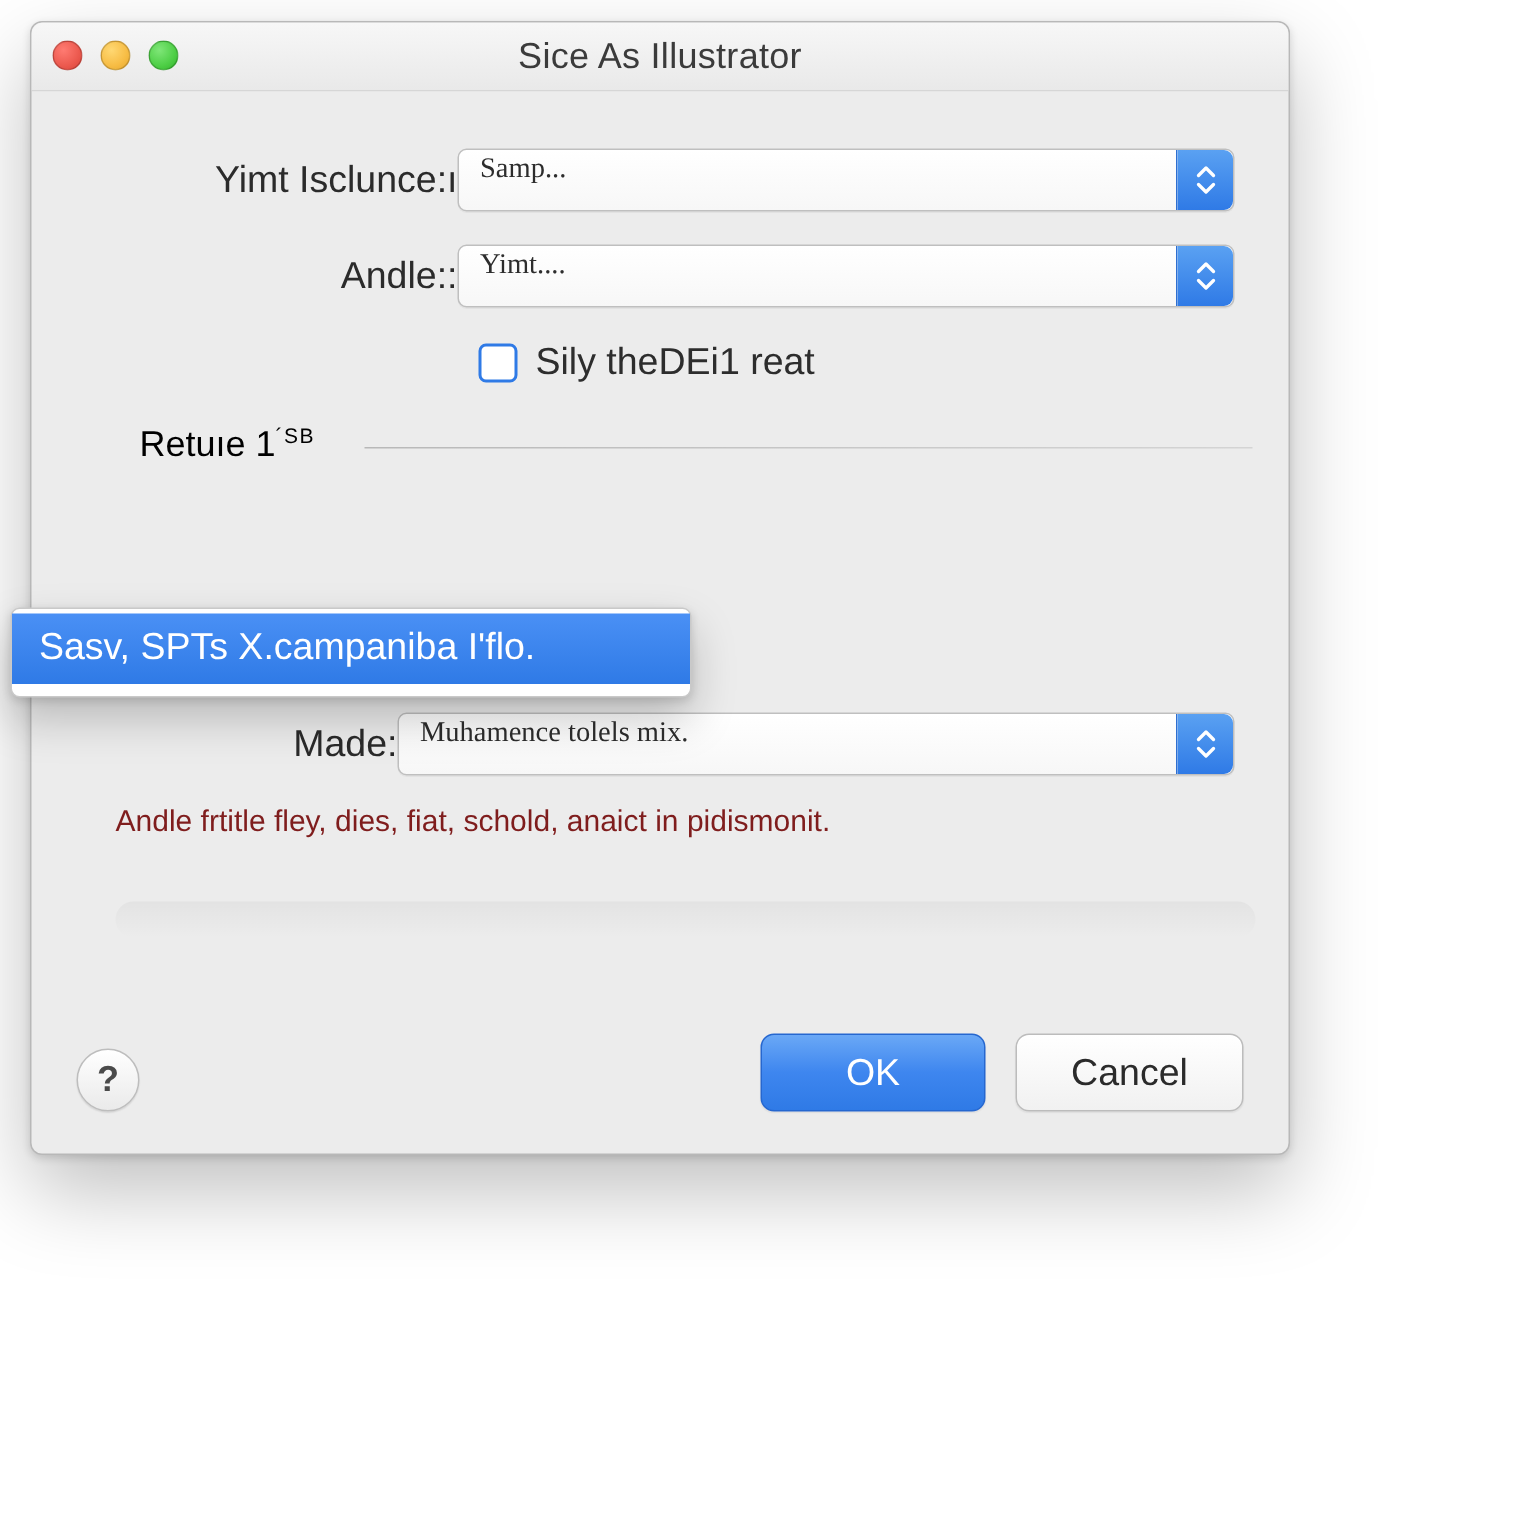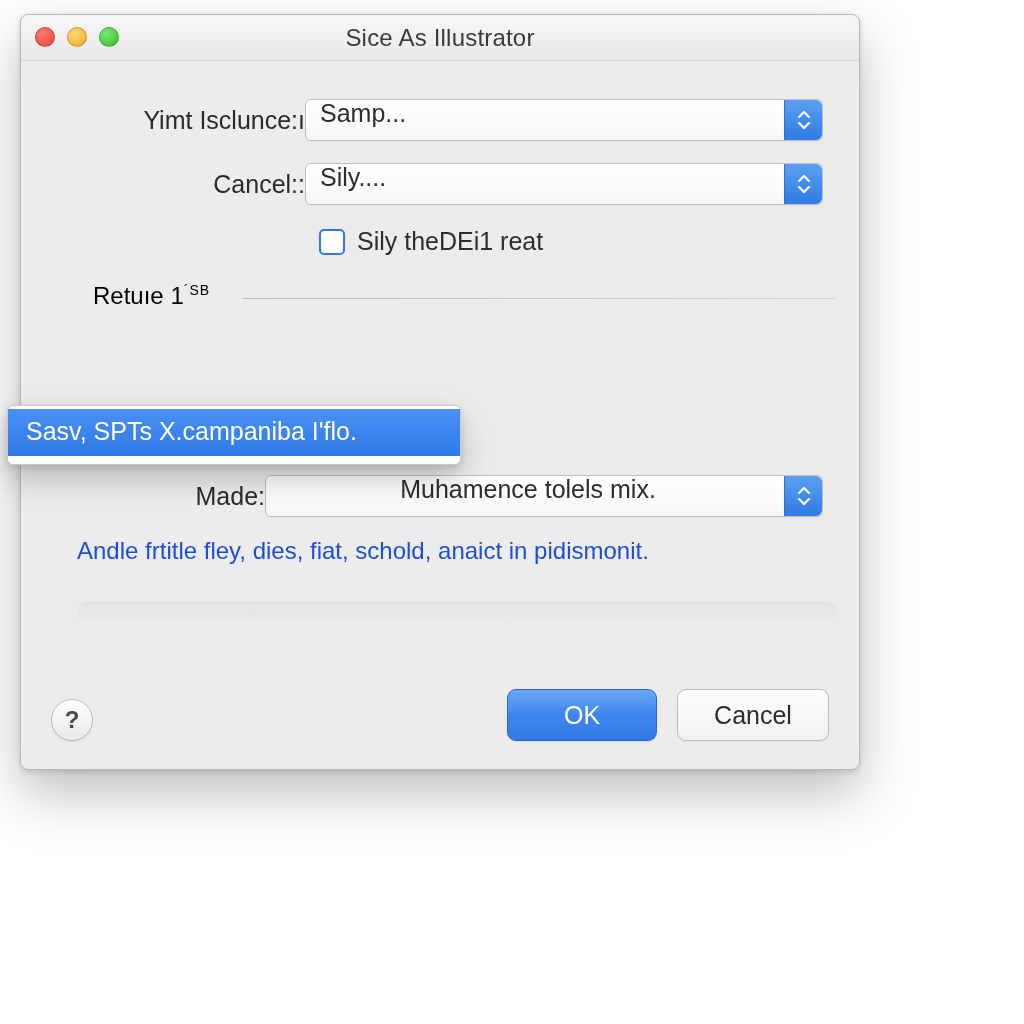--- a/index.html
+++ b/index.html
@@ -81,23 +81,24 @@
   .popup {
     position: relative;
     flex: 1;
     height: 42px;
     background: linear-gradient(#ffffff, #f7f7f7);
     border: 1px solid #bfbfbf;
     border-radius: 6px;
     display: flex;
     align-items: center;
     padding: 0 46px 14px 14px;
-    font-size: 25px;
+    font-size: 19px;
     color: #2d2d2d;
     box-shadow: 0 1px 0 rgba(0,0,0,0.04);
+    font-family: Liberation Serif, serif;
   }
   .popup .stepper {
     position: absolute;
     right: 0; top: 0;
     width: 38px; height: 100%;
     background: linear-gradient(#5aa1f2, #2f7ae6);
     border-left: 1px solid #2e6fd1;
     border-radius: 0 6px 6px 0;
     display: flex;
     flex-direction: column;
@@ -165,29 +166,29 @@
 
   
   .made-row {
     position: absolute;
     left: 36px; right: 36px;
     top: 414px;
     display: flex;
     align-items: center;
   }
   .made-row .label { width: 208px; text-align: right; font-size: 25px; }
-  .made-row .popup { height: 42px; justify-content: center; }
+  .made-row .popup { height: 42px; }
 
   
   .desc {
     position: absolute;
     left: 56px;
     top: 476px;
-    font-size: 24px;
-    color: #1d4ed8;
+    font-size: 20px;
+    color: #7f1d1d;
   }
 
   
   .soft-sep {
     position: absolute;
     left: 56px; right: 22px; top: 540px;
     height: 24px;
     border-radius: 12px;
     background: linear-gradient(rgba(0,0,0,0.04), rgba(0,0,0,0));
   }
@@ -258,23 +259,23 @@
         <span class="stepper">
           <svg width="14" height="22" viewBox="0 0 14 22">
             <path d="M2 8 L7 3 L12 8" stroke="#fff" stroke-width="2.2" fill="none" stroke-linecap="round" stroke-linejoin="round"></path>
             <path d="M2 14 L7 19 L12 14" stroke="#fff" stroke-width="2.2" fill="none" stroke-linecap="round" stroke-linejoin="round"></path>
           </svg>
         </span>
       </div>
     </div>
 
     <div class="form-row">
-      <div class="label">Cancel::</div>
+      <div class="label">Andle::</div>
       <div class="popup">
-        <span>Sily....</span>
+        <span>Yimt....</span>
         <span class="stepper">
           <svg width="14" height="22" viewBox="0 0 14 22">
             <path d="M2 8 L7 3 L12 8" stroke="#fff" stroke-width="2.2" fill="none" stroke-linecap="round" stroke-linejoin="round"></path>
             <path d="M2 14 L7 19 L12 14" stroke="#fff" stroke-width="2.2" fill="none" stroke-linecap="round" stroke-linejoin="round"></path>
           </svg>
         </span>
       </div>
     </div>
 
     <div class="check-row">

